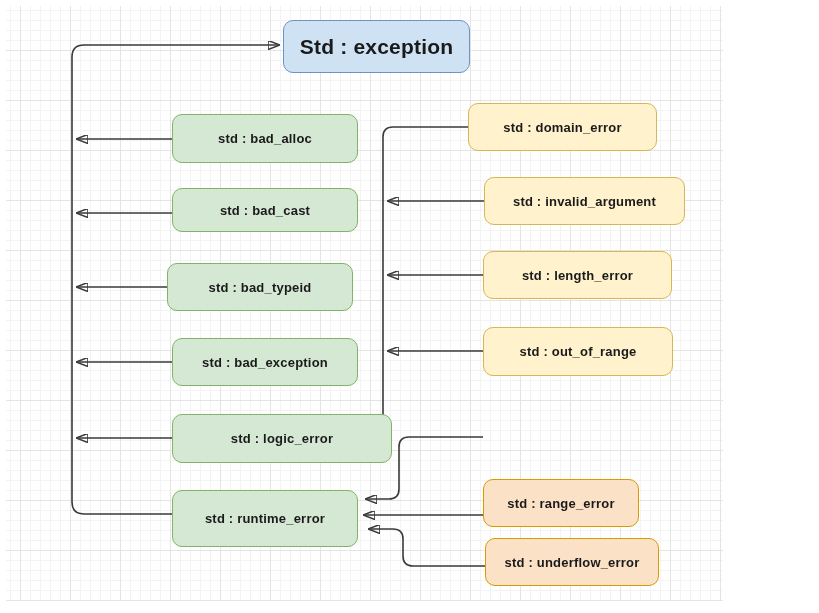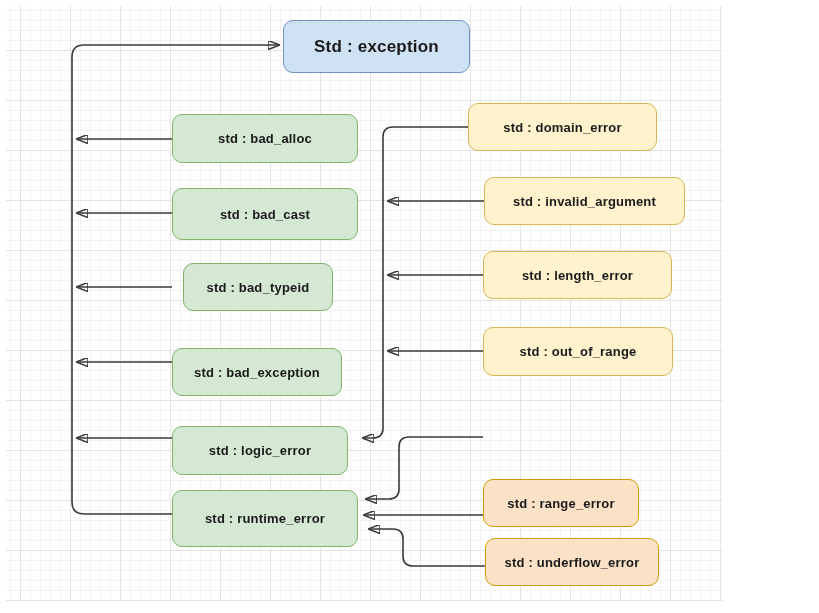--- a/index.html
+++ b/index.html
@@ -31,21 +31,21 @@
     display:flex;align-items:center;justify-content:center;
     border-radius:10px;
     border:1.6px solid #888;
     box-sizing:border-box;
     font-weight:bold;
     font-size:13px;
     color:var(--text-color,#1a1a1a);
     letter-spacing:.2px;
     text-align:center;
   }
-  .node.blue{background:var(--exception-fill,#cfe2f3);border-color:var(--exception-stroke,#6f92c2);font-size:17px;}
+  .node.blue{background:var(--exception-fill,#cfe2f3);border-color:var(--exception-stroke,#6f92c2);font-size:21px;}
   .node.green{background:var(--green-fill,#d5e8d4);border-color:var(--green-stroke,#82b366);text-align:center;}
   .node.yellow{background:var(--yellow-fill,#fff2cc);border-color:var(--yellow-stroke,#d6b656);}
   .node.orange{background:var(--orange-fill,#ffe6cc);border-color:var(--orange-stroke,#d79b00);}
 </style>
 </head>
 <body>
 
 <div class="stage">
   <div class="grid"></div>
 
@@ -74,33 +74,33 @@
   </svg>
 
   <div class="node blue" style="left:283px;top:20px;width:187px;height:53px">
     <span>Std : exception</span>
   </div>
 
   <div class="node green" style="left:172px;top:114px;width:186px;height:49px">
     <span>std : bad_alloc</span>
   </div>
 
-  <div class="node green" style="left:172px;top:188px;width:186px;height:52px">
+  <div class="node green" style="left:172px;top:188px;width:186px;height:44px">
     <span>std : bad_cast</span>
   </div>
 
-  <div class="node green" style="left:183px;top:263px;width:150px;height:48px">
+  <div class="node green" style="left:167px;top:263px;width:186px;height:48px">
     <span>std : bad_typeid</span>
   </div>
 
-  <div class="node green" style="left:172px;top:348px;width:170px;height:48px">
+  <div class="node green" style="left:172px;top:338px;width:186px;height:48px">
     <span>std : bad_exception</span>
   </div>
 
-  <div class="node green" style="left:172px;top:426px;width:176px;height:49px">
+  <div class="node green" style="left:172px;top:414px;width:220px;height:49px">
     <span>std : logic_error</span>
   </div>
 
   <div class="node green" style="left:172px;top:490px;width:186px;height:57px">
     <span>std : runtime_error</span>
   </div>
 
   <div class="node yellow" style="left:468px;top:103px;width:189px;height:48px">
     <span>std : domain_error</span>
   </div>

